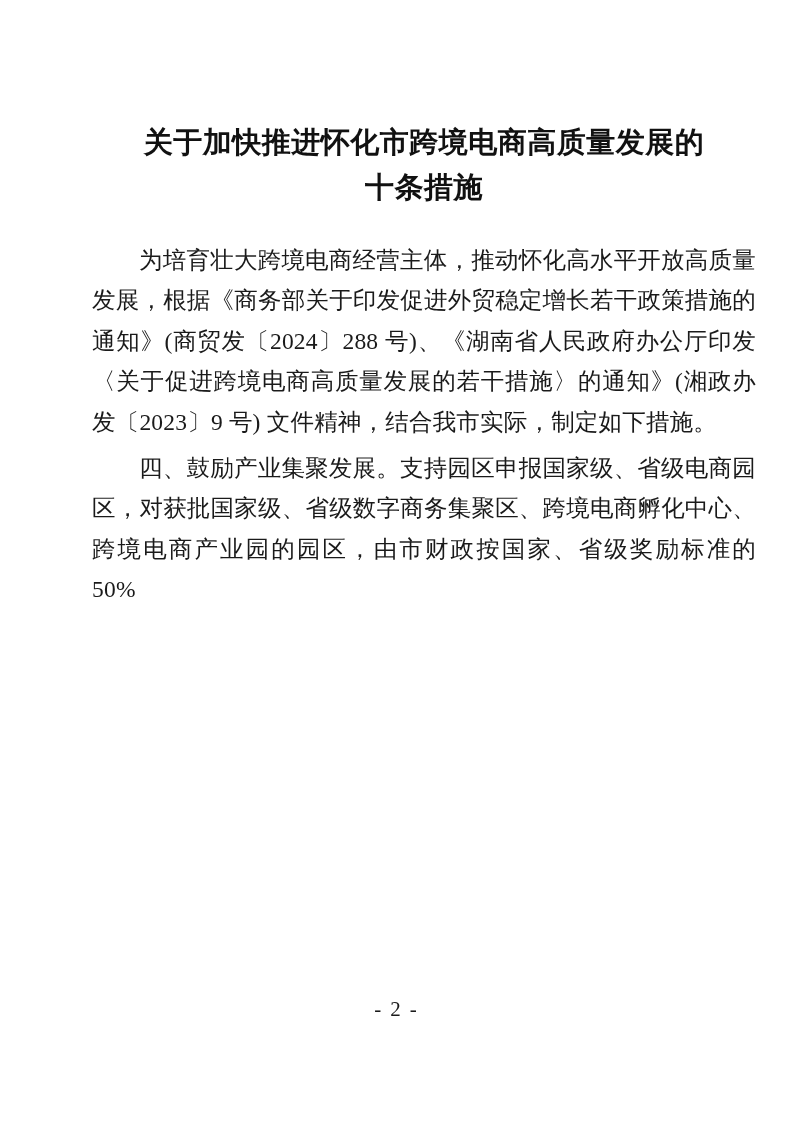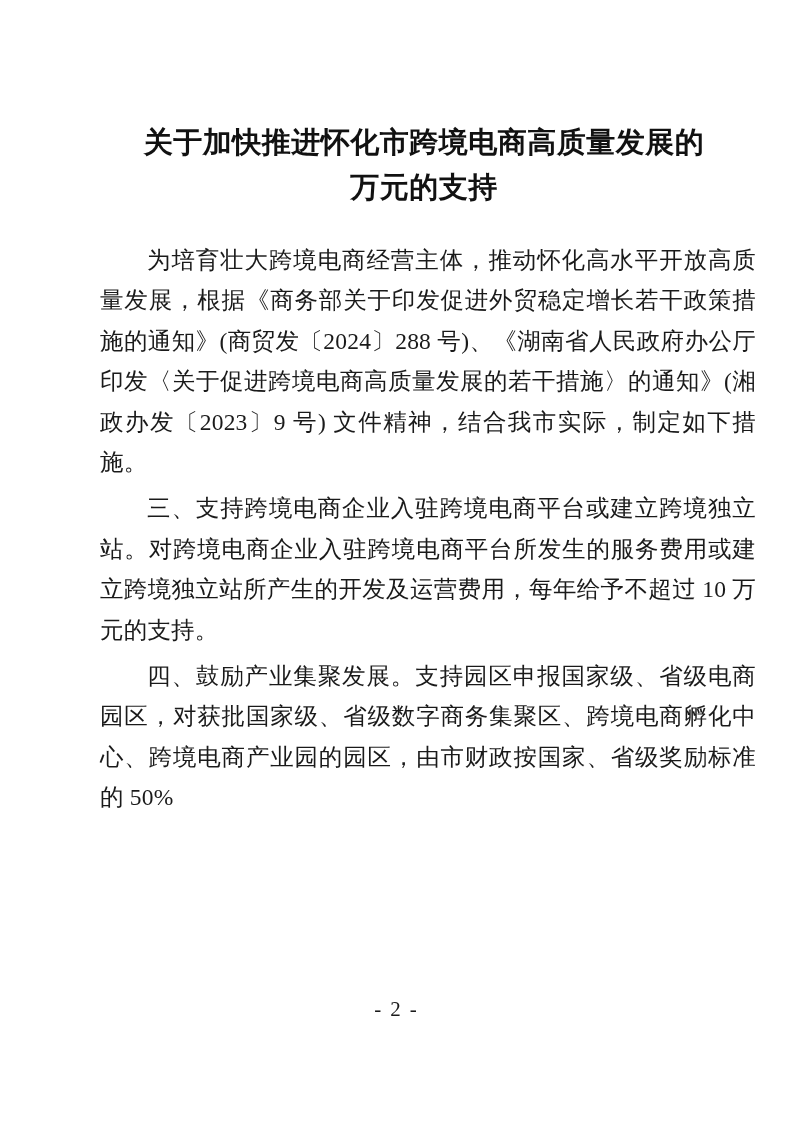--- a/index.html
+++ b/index.html
@@ -33,21 +33,21 @@
   }
   .doc-title .line {
     display: block;
   }
   .body-block {
     margin-top: 30px;
   }
   p.para {
     font-size: 23.5px;
     line-height: 1.72;
-    margin: 0 0 6px 8px;
+    margin: 0 0 6px 0;
     text-align: justify;
     text-justify: inter-ideograph;
     text-indent: 2em;
     letter-spacing: 0.2px;
     color: #1a1a1a;
   }
   .page-number {
     position: absolute;
     left: 0;
     right: 0;
@@ -62,26 +62,25 @@
     padding: 0 7px;
   }
 </style>
 </head>
 <body>
 
 <div class="page">
 
   <h1 class="doc-title">
     <span class="line">关于加快推进怀化市跨境电商高质量发展的</span>
-    <span class="line">万元的支持</span>
+    <span class="line">十条措施</span>
   </h1>
 
   <div class="body-block">
     <p class="para">为培育壮大跨境电商经营主体，推动怀化高水平开放高质量发展，根据《商务部关于印发促进外贸稳定增长若干政策措施的通知》(商贸发〔2024〕288 号)、《湖南省人民政府办公厅印发〈关于促进跨境电商高质量发展的若干措施〉的通知》(湘政办发〔2023〕9 号) 文件精神，结合我市实际，制定如下措施。</p>
-    <p class="para">三、支持跨境电商企业入驻跨境电商平台或建立跨境独立站。对跨境电商企业入驻跨境电商平台所发生的服务费用或建立跨境独立站所产生的开发及运营费用，每年给予不超过 10 万元的支持。</p>
     <p class="para">四、鼓励产业集聚发展。支持园区申报国家级、省级电商园区，对获批国家级、省级数字商务集聚区、跨境电商孵化中心、跨境电商产业园的园区，由市财政按国家、省级奖励标准的 50%</p>
   </div>
 
   <div class="page-number">
     <span class="dash">-</span><span>2</span><span class="dash">-</span>
   </div>
 
 </div>
 
 </body></html>

